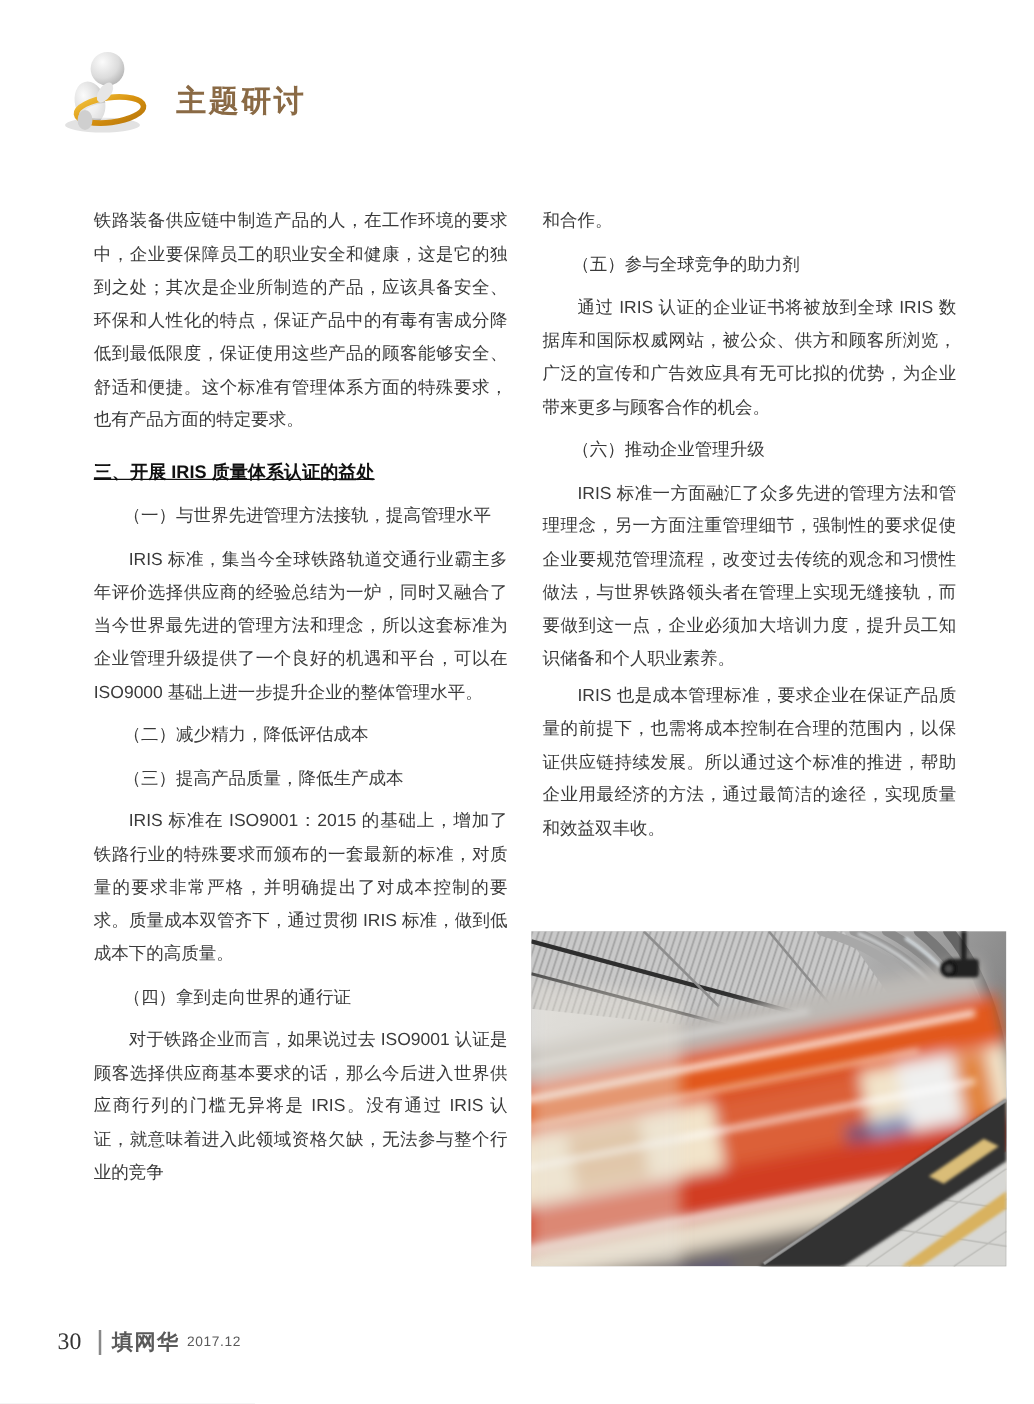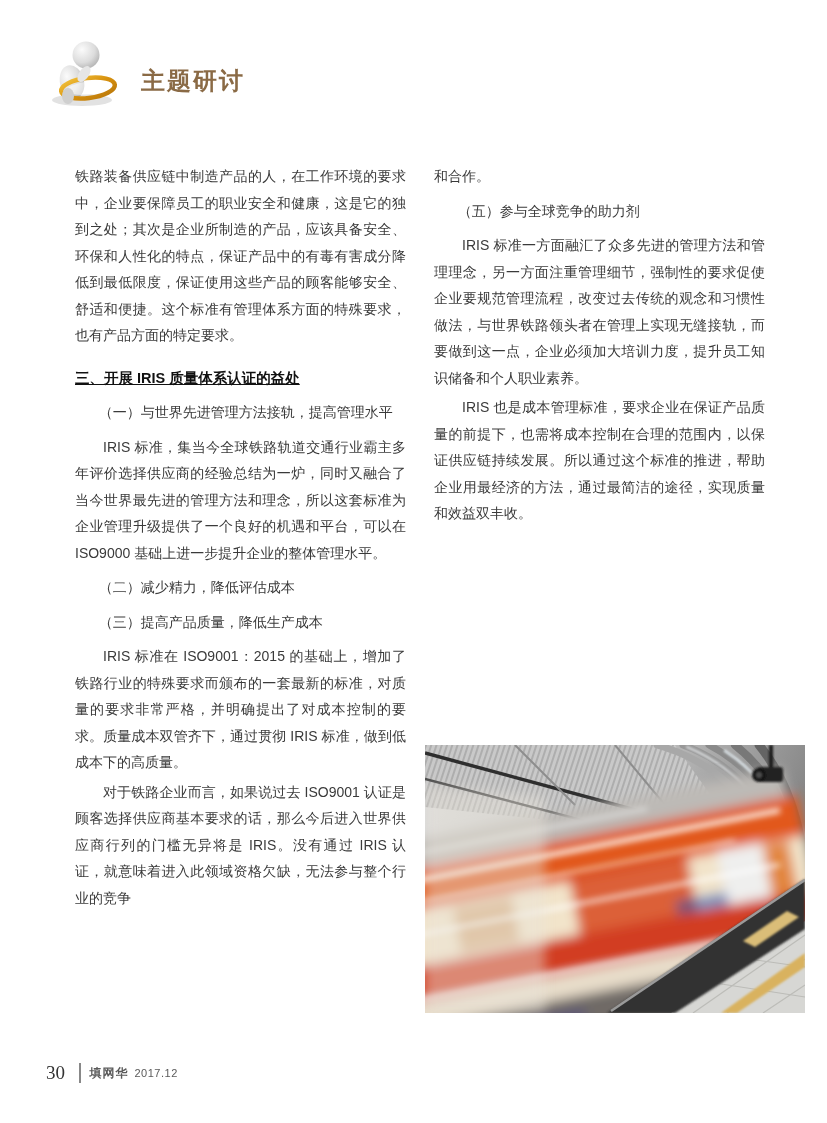--- a/index.html
+++ b/index.html
@@ -32,21 +32,21 @@
   
   .photo{
     position:absolute;left:425px;top:745px;width:380px;height:268px;
     overflow:hidden;background:#bfbfbf;
   }
   .photo svg{display:block;width:100%;height:100%;}
   
   .footer{position:absolute;left:46px;top:1062px;display:flex;align-items:center;}
   .footer-pagenum{font-size:19px;color:#333;font-family:"Liberation Serif","DejaVu Serif",serif;}
   .footer-sep{width:1.5px;height:20px;background:#888;margin:0 9px 0 14px;}
-  .footer-journal{font-size:12px;font-weight:bold;color:#5a5a5a;letter-spacing:1px;}
+  .footer-journal{font-size:17px;font-weight:bold;color:#5a5a5a;letter-spacing:1px;}
   .footer-date{font-size:11px;color:#5a5a5a;margin-left:6px;letter-spacing:.5px;}
 </style>
 </head>
 <body>
 
 <div class="page">
 
   <div class="header">
     <div class="header-icon">
       <svg viewBox="0 0 74 70" width="74" height="70">
@@ -76,25 +76,28 @@
 
   <div class="columns">
     <div class="col">
       <p class="noindent">铁路装备供应链中制造产品的人，在工作环境的要求中，企业要保障员工的职业安全和健康，这是它的独到之处；其次是企业所制造的产品，应该具备安全、环保和人性化的特点，保证产品中的有毒有害成分降低到最低限度，保证使用这些产品的顾客能够安全、舒适和便捷。这个标准有管理体系方面的特殊要求，也有产品方面的特定要求。</p>
       <div class="h2">三、开展 IRIS 质量体系认证的益处</div>
       <div class="h3">（一）与世界先进管理方法接轨，提高管理水平</div>
       <p>IRIS 标准，集当今全球铁路轨道交通行业霸主多年评价选择供应商的经验总结为一炉，同时又融合了当今世界最先进的管理方法和理念，所以这套标准为企业管理升级提供了一个良好的机遇和平台，可以在 ISO9000 基础上进一步提升企业的整体管理水平。</p>
       <div class="h3">（二）减少精力，降低评估成本</div>
       <div class="h3">（三）提高产品质量，降低生产成本</div>
       <p>IRIS 标准在 ISO9001：2015 的基础上，增加了铁路行业的特殊要求而颁布的一套最新的标准，对质量的要求非常严格，并明确提出了对成本控制的要求。质量成本双管齐下，通过贯彻 IRIS 标准，做到低成本下的高质量。</p>
+      <div class="h3">（四）拿到走向世界的通行证</div>
       <p>对于铁路企业而言，如果说过去 ISO9001 认证是顾客选择供应商基本要求的话，那么今后进入世界供应商行列的门槛无异将是 IRIS。没有通过 IRIS 认证，就意味着进入此领域资格欠缺，无法参与整个行业的竞争</p>
     </div>
     <div class="col">
       <p class="noindent">和合作。</p>
       <div class="h3">（五）参与全球竞争的助力剂</div>
+      <p>通过 IRIS 认证的企业证书将被放到全球 IRIS 数据库和国际权威网站，被公众、供方和顾客所浏览，广泛的宣传和广告效应具有无可比拟的优势，为企业带来更多与顾客合作的机会。</p>
+      <div class="h3">（六）推动企业管理升级</div>
       <p>IRIS 标准一方面融汇了众多先进的管理方法和管理理念，另一方面注重管理细节，强制性的要求促使企业要规范管理流程，改变过去传统的观念和习惯性做法，与世界铁路领头者在管理上实现无缝接轨，而要做到这一点，企业必须加大培训力度，提升员工知识储备和个人职业素养。</p>
       <p>IRIS 也是成本管理标准，要求企业在保证产品质量的前提下，也需将成本控制在合理的范围内，以保证供应链持续发展。所以通过这个标准的推进，帮助企业用最经济的方法，通过最简洁的途径，实现质量和效益双丰收。</p>
     </div>
   </div>
 
   <div class="photo">
     <svg viewBox="0 0 380 268" preserveAspectRatio="none">
       <defs>
         <filter id="b6" x="-20%" y="-20%" width="140%" height="140%">
             <feGaussianBlur stdDeviation="6"></feGaussianBlur>

